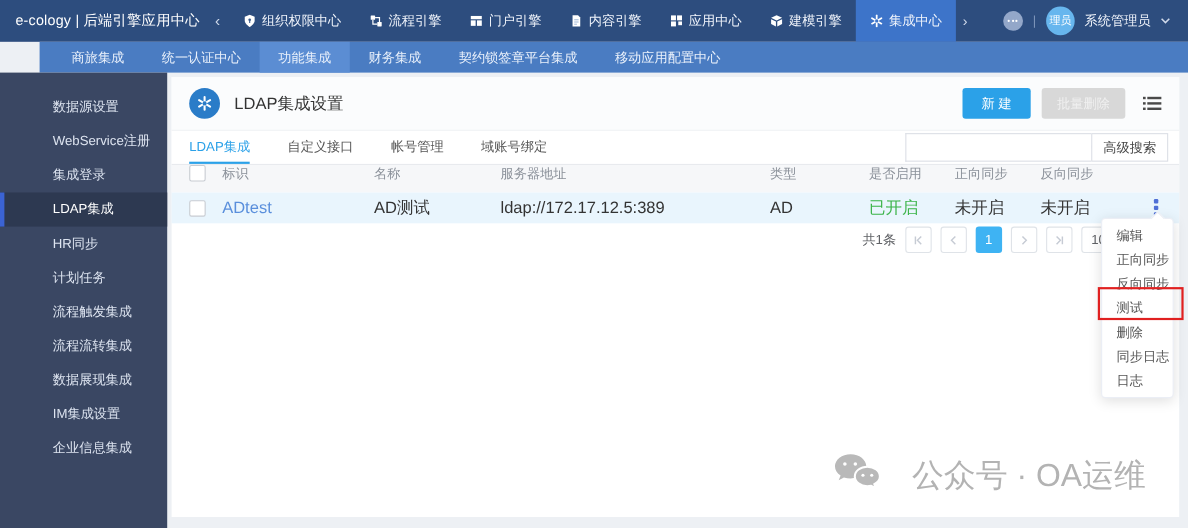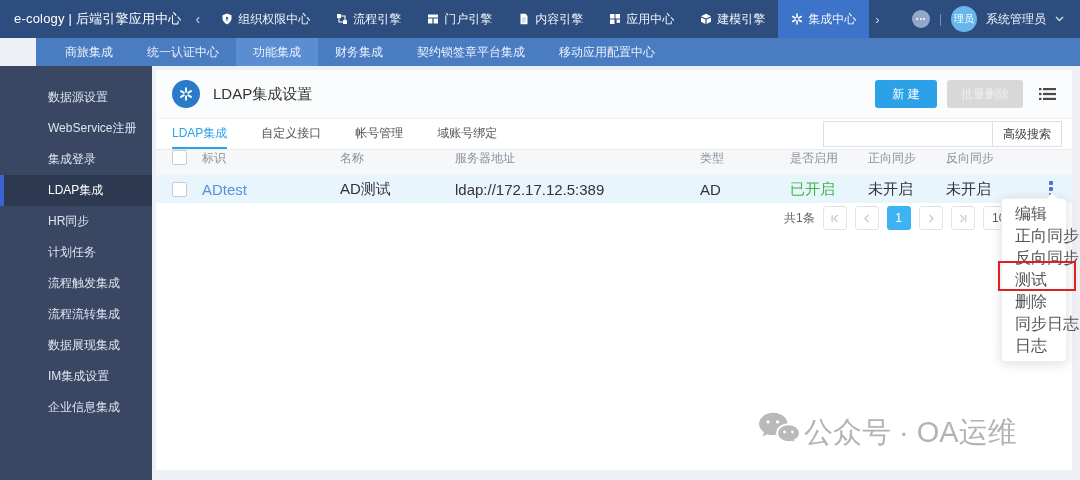--- a/index.html
+++ b/index.html
@@ -64,24 +64,24 @@
   
   .pager{position:absolute;top:206px;left:784px;display:flex;align-items:center;gap:8px;font-size:12px;color:#606266;z-index:5;}
   .pg-btn{width:24px;height:24px;border:1px solid #dfe3e8;border-radius:3px;background:#fff;display:flex;align-items:center;justify-content:center;cursor:default;box-sizing:border-box;}
   .pg-btn svg{display:block;}
   .pg-cur{width:24px;height:24px;border-radius:3px;background:#3eb3f3;color:#fff;display:flex;align-items:center;justify-content:center;cursor:pointer;}
   .pg-size{width:44px;height:24px;border:1px solid #dfe3e8;border-radius:3px;background:#fff;display:flex;align-items:center;justify-content:center;gap:4px;cursor:pointer;box-sizing:border-box;}
   .pg-suffix{white-space:nowrap;}
   
   .ctx-menu{position:absolute;left:1001px;top:198px;width:64px;background:#fff;border:1px solid #ebeef5;border-radius:4px;box-shadow:0 2px 12px rgba(0,0,0,.13);padding:4px 0;z-index:40;}
   .ctx-arrow{position:absolute;top:-5px;left:46px;width:8px;height:8px;background:#fff;transform:rotate(45deg);border-left:1px solid #ebeef5;border-top:1px solid #ebeef5;}
-  .ctx-item{height:22px;line-height:22px;padding-left:13px;font-size:16px;color:#555;cursor:pointer;white-space:nowrap;}
+  .ctx-item{height:22px;line-height:22px;padding-left:13px;font-size:12px;color:#555;cursor:pointer;white-space:nowrap;}
   .red-box{position:absolute;left:998px;top:261px;width:74px;height:26px;border:2px solid #e02020;z-index:50;pointer-events:none;}
   
-  .watermark{position:absolute;left:756px;top:410px;display:flex;align-items:center;gap:2px;color:#b3b3b3;font-size:29px;z-index:3;white-space:nowrap;}
+  .watermark{position:absolute;left:756px;top:410px;display:flex;align-items:center;gap:27px;color:#b3b3b3;font-size:29px;z-index:3;white-space:nowrap;}
 </style>
 </head>
 <body>
 
 <div class="topbar">
   <div class="brand">e-cology | 后端引擎应用中心</div>
   <div class="back-chevron">‹</div>
   <div class="topnav">
     <div class="topnav-item">
       <span>

